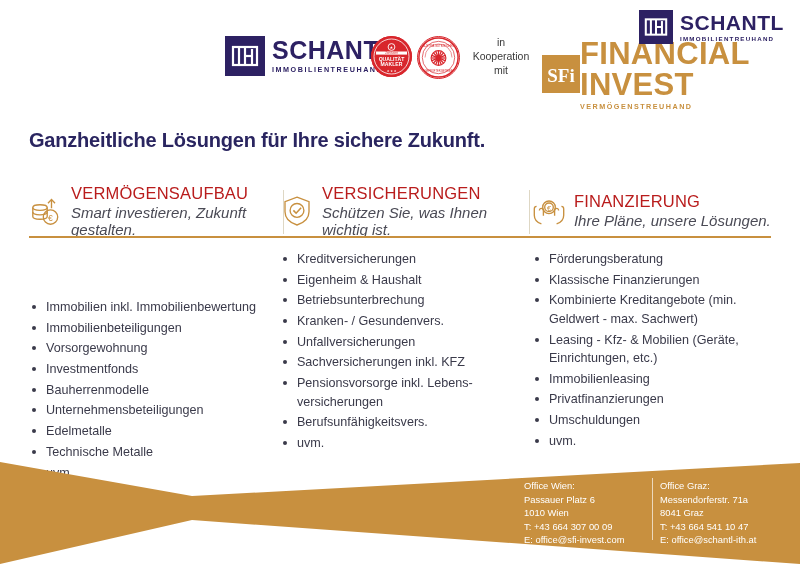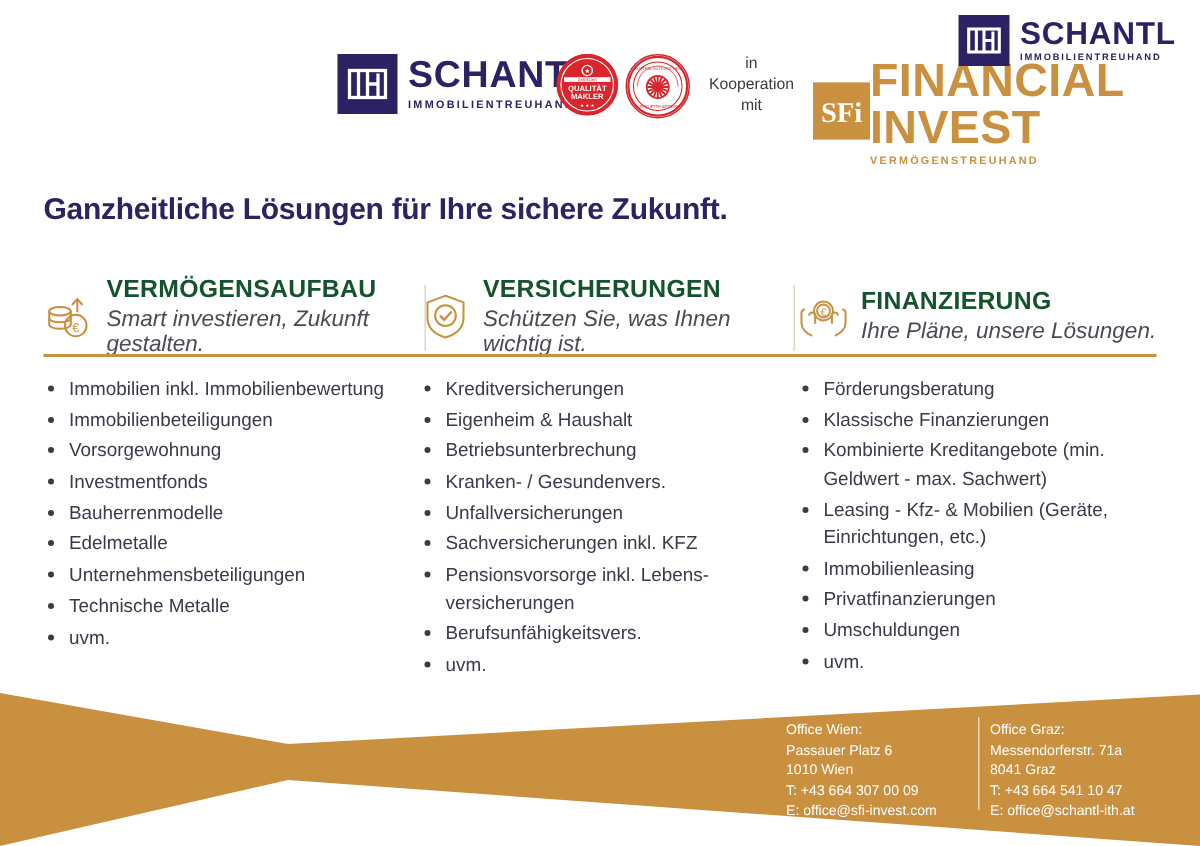--- a/index.html
+++ b/index.html
@@ -91,38 +91,38 @@
     background:#ded7c4;
   }
   .vdiv-a{left:254px;}
   .vdiv-b{left:500px;}
 
   .head-row{display:flex;align-items:center;gap:8px;height:46px;}
   .head-icon{width:34px;height:34px;flex:0 0 auto;}
   .head-icon svg{display:block;width:34px;height:34px;}
   .head-text{display:flex;flex-direction:column;line-height:1.1;}
   .head-title{
-    font-size:16.5px;font-weight:bold;color:#14532d;letter-spacing:0.2px;
+    font-size:16.5px;font-weight:normal;color:#b91c1c;letter-spacing:0.2px;
   }
   .head-sub{
     font-size:15px;font-style:italic;color:#4a4a55;margin-top:3px;
   }
 
   
   .rule{
     position:absolute;left:29px;top:236px;width:742px;height:2px;
     background:#c8903f;
   }
 
   
   .lists{
     position:absolute;left:29px;top:250px;width:742px;display:flex;
   }
   .lcol{position:relative;}
-  .lcol-1{width:247px;}
+  .lcol-1{width:247px;margin-top:48px;}
   .lcol-2{width:246px;padding-left:7px;}
   .lcol-3{width:242px;padding-left:9px;}
   ul.items{list-style:none;margin:0;padding:0;}
   ul.items li{
     position:relative;padding-left:17px;
     font-size:12.6px;color:#3a3a4a;line-height:1.47;
     margin-bottom:2.2px;
   }
   ul.items li::before{
     content:"";position:absolute;left:3px;top:7px;
@@ -323,22 +323,22 @@
   <div class="rule"></div>
 
   <div class="lists">
     <div class="lcol lcol-1">
       <ul class="items">
         <li>Immobilien inkl. Immobilienbewertung</li>
         <li>Immobilienbeteiligungen</li>
         <li>Vorsorgewohnung</li>
         <li>Investmentfonds</li>
         <li>Bauherrenmodelle</li>
+        <li>Unternehmensbeteiligungen</li>
         <li>Edelmetalle</li>
-        <li>Unternehmensbeteiligungen</li>
         <li>Technische Metalle</li>
         <li>uvm.</li>
       </ul>
     </div>
 
     <div class="lcol lcol-2">
       <ul class="items">
         <li>Kreditversicherungen</li>
         <li>Eigenheim &amp; Haushalt</li>
         <li>Betriebsunterbrechung</li>

